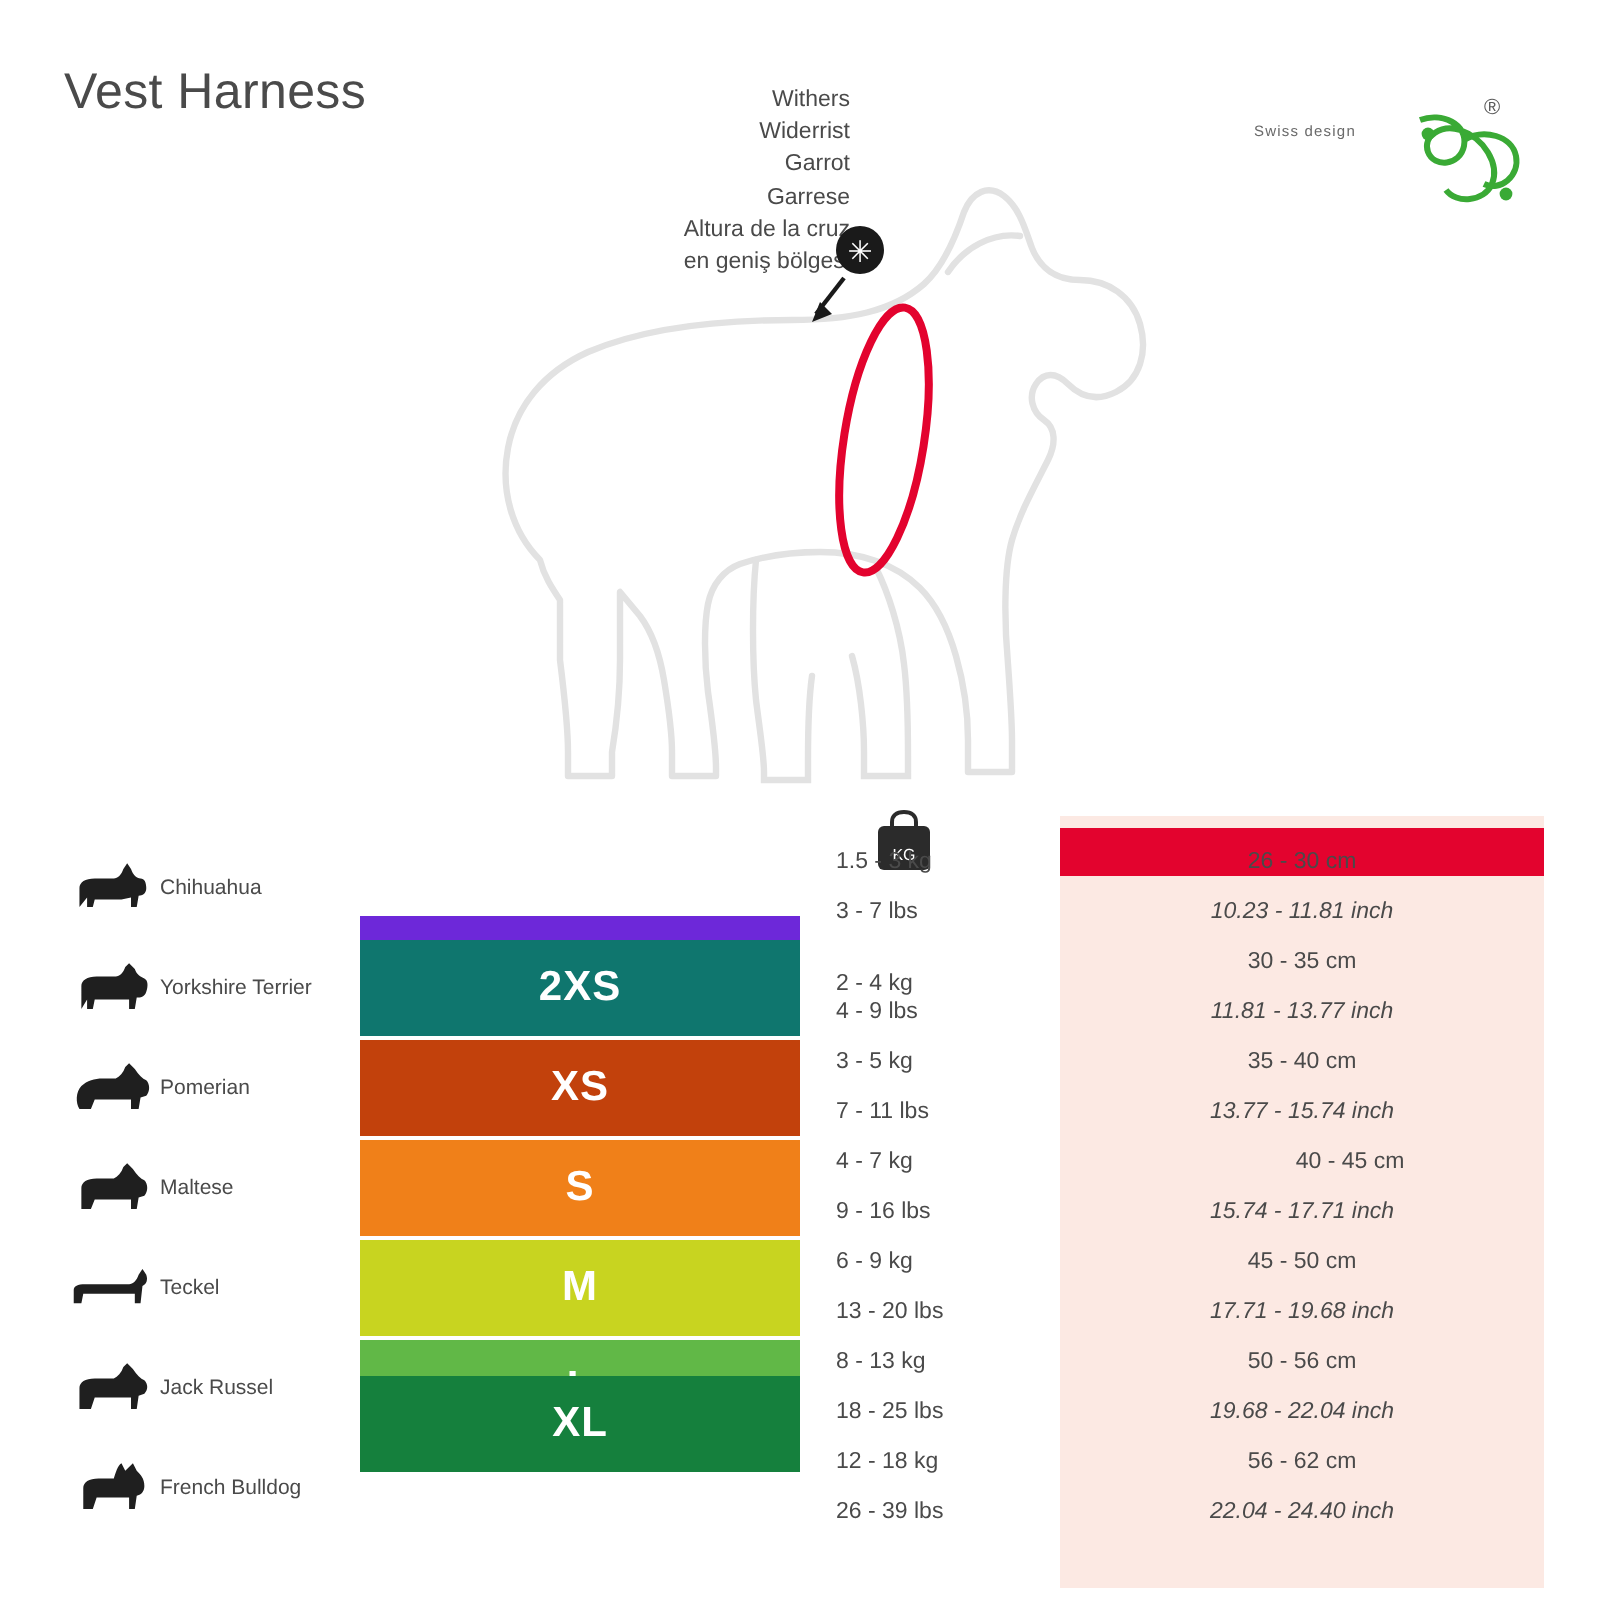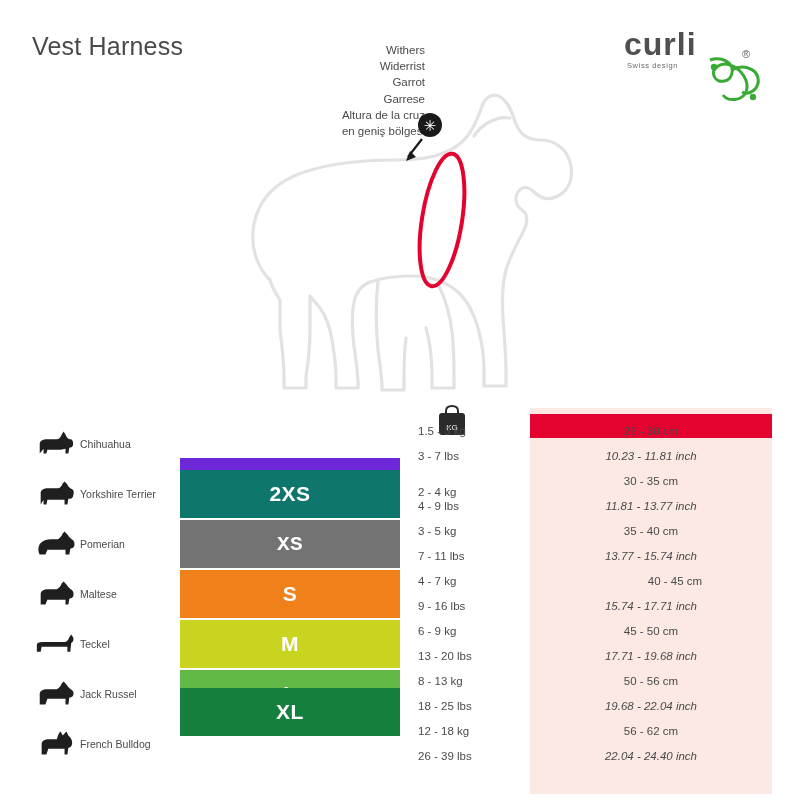--- a/index.html
+++ b/index.html
@@ -169,21 +169,20 @@
 <div id="withers-block">
   <div>Withers</div>
   <div>Widerrist</div>
   <div>Garrot</div>
   <div>Garrese</div>
   <div>Altura de la cruz</div>
   <div>en geniş bölgesi</div>
 </div>
 
 <div id="logo">
-  <div id="logo-word">curli</div>
   <div id="logo-sub">Swiss design</div>
   <div id="logo-reg">®</div>
   <svg width="150" height="78" style="position:absolute;left:0;top:0">
     <g fill="none" stroke="#3aaa35" stroke-width="3">
       <path d="M88,34 C99,30 112,36 110,47 C108,57 95,58 92,50 C89,42 99,36 108,39 C120,43 128,56 124,66 C120,75 106,76 101,69"></path>
       <path d="M110,44 C120,38 134,42 136,52 C138,62 128,70 120,66"></path>
     </g>
     <circle cx="92" cy="41" r="3.2" fill="#3aaa35"></circle>
     <circle cx="131" cy="71" r="3.2" fill="#3aaa35"></circle>
   </svg>
@@ -271,21 +270,21 @@
       <span>2XS</span>
     </div>
     <div class="weightkg" style="top: 486px; text-align: right;">2 - 4 kg</div>
     <div class="weightlbs" style="top: 500px;">4 - 9 lbs</div>
     <div class="girthcm" style="top: 475px;">30 - 35 cm</div>
     <div class="girthinch" style="top: 500px;">11.81 - 13.77 inch</div>
     <div class="dogicon" style="top: 526px;"><svg width="42" height="36" viewBox="0 0 44 28">
         <path d="M6,25 C4,22 4,16 7,13 C10,10 14,9 18,9 L25,9 C27,8 29,6 30,3 L32,1 L35,4 C37,7 39,9 41,10 C43,12 43,16 41,18 L38,19 L37,25 L33,25 L33,20 L14,20 L12,25 Z" fill="#1f1f1f"></path>
       </svg></div>
     <div class="breed" style="top: 538px;">Pomerian</div>
-    <div class="band" style="top: 520px; background: #737373; font-family: Liberation Mono, monospace;">
+    <div class="band" style="top: 520px; background: #c2410c;">
       <span>XS</span>
     </div>
     <div class="weightkg" style="top: 525px;">3 - 5 kg</div>
     <div class="weightlbs" style="top: 550px;">7 - 11 lbs</div>
     <div class="girthcm" style="top: 525px;">35 - 40 cm</div>
     <div class="girthinch" style="top: 550px;">13.77 - 15.74 inch</div>
     <div class="dogicon" style="top: 576px;"><svg width="42" height="36" viewBox="0 0 44 28">
         <path d="M7,25 L7,14 C7,11 10,9 15,9 L24,9 C26,8 28,6 29,3 L31,1 L34,4 C36,7 38,9 40,10 C42,12 42,16 40,18 L37,19 L36,25 L33,25 L33,20 L14,20 L12,25 Z" fill="#1f1f1f"></path>
       </svg></div>
     <div class="breed" style="top: 588px;">Maltese</div>

